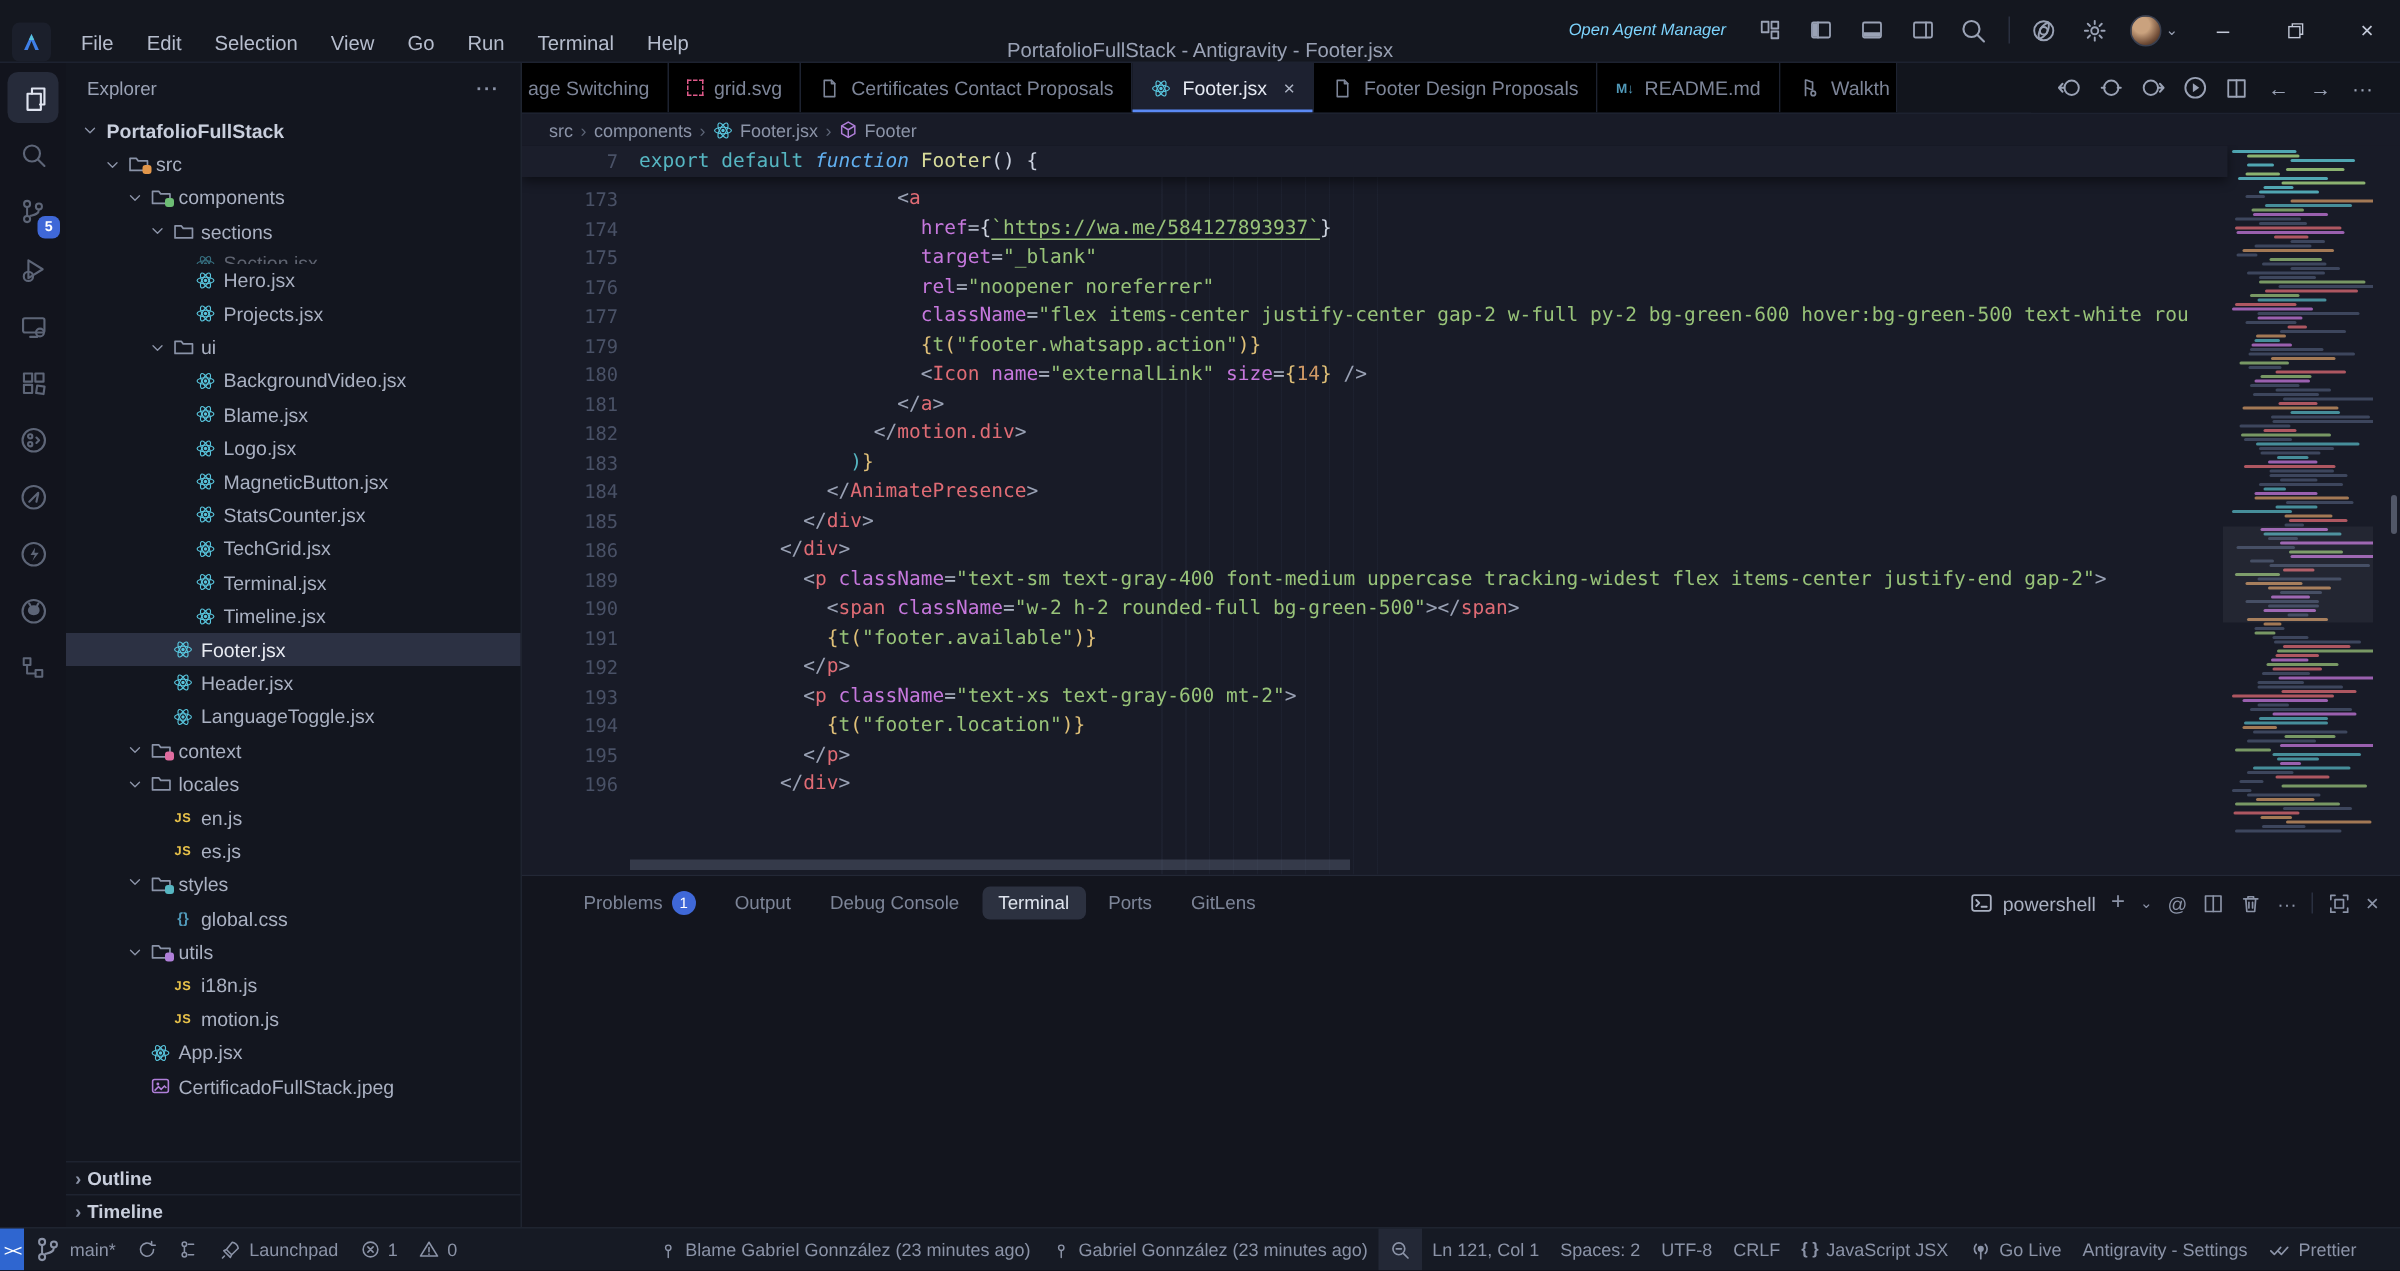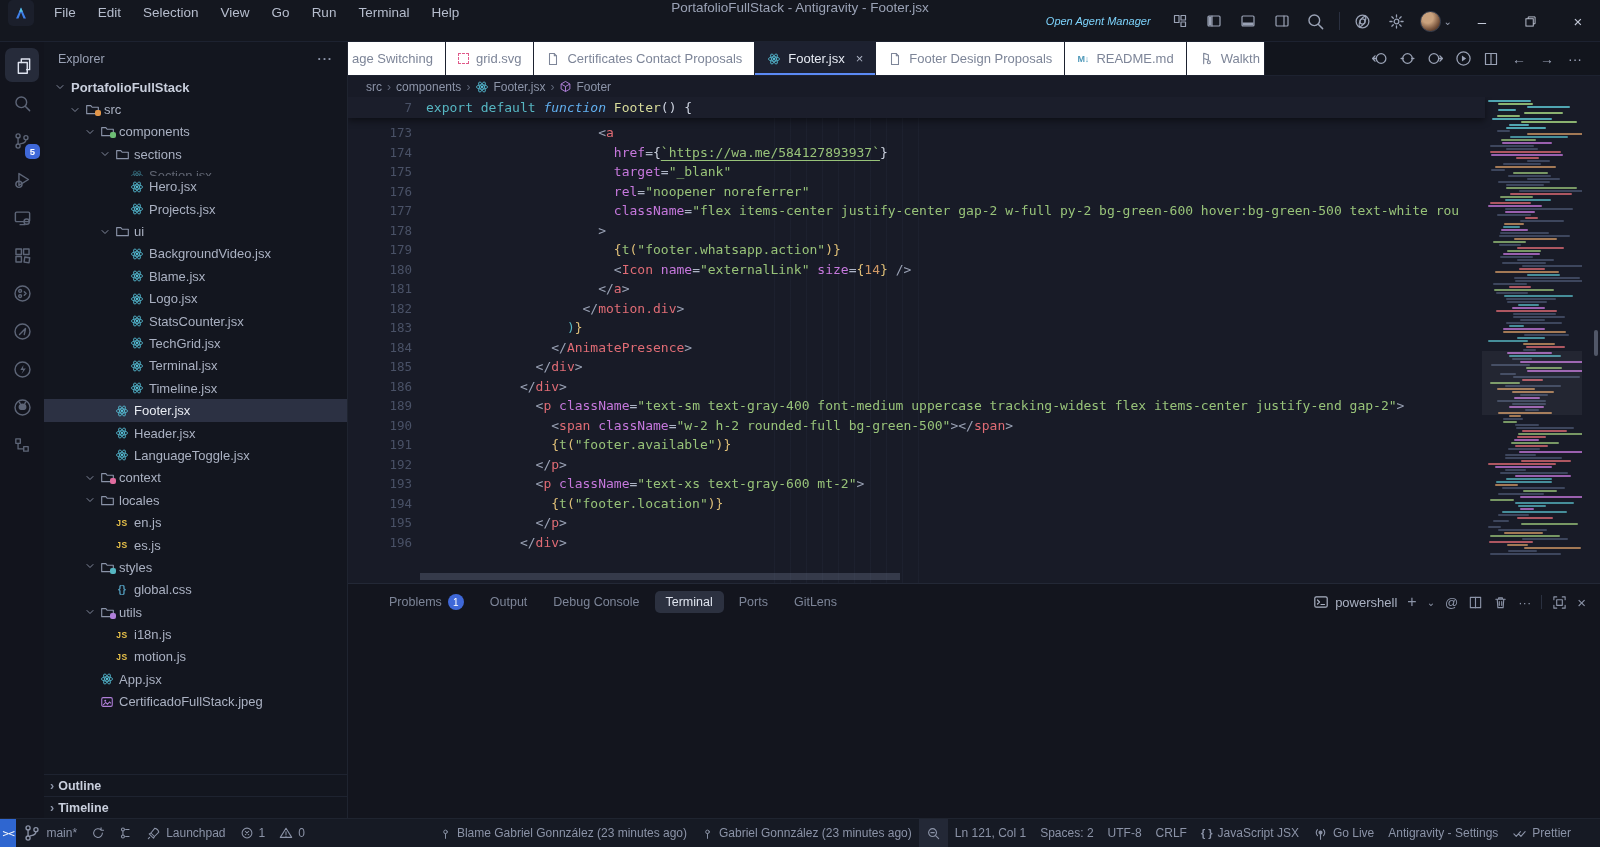--- a/index.html
+++ b/index.html
@@ -1,21 +1,21 @@
 <!DOCTYPE html>
 <html><head>
 <meta charset="utf-8">
 <style>
   html,body{margin:0;padding:0;background:#0d0f16;}
   *{box-sizing:border-box;}
   .app{position:relative;width:1600px;height:847px;overflow:hidden;background:#12141d;
        font-family:"Liberation Sans","DejaVu Sans",sans-serif;color:#aeb5c6;font-size:13px;
        -webkit-font-smoothing:antialiased;}
   
-  .titlebar{height:42px;background:#14171f;display:flex;align-items:flex-start;position:relative;
+  .titlebar{height:42px;background:#14171f;display:flex;align-items:flex-end;position:relative;
             border-bottom:1px solid #1d2230;}
   .tb-logo{width:26px;height:26px;margin:0 10px 0 8px;border-radius:5px;background:#1b1f2b;
            display:flex;align-items:center;justify-content:center;}
   .menus{display:flex;gap:2px;}
   .menu-item{padding:5px 10px;border-radius:5px;color:#b6bdcd;font-size:13.5px;cursor:default;}
   .tb-title{position:absolute;left:0;right:0;text-align:center;color:#9aa2b5;font-size:13.5px;pointer-events:none;}
   .tb-right{margin-left:auto;display:flex;align-items:center;gap:4px;z-index:2;padding-right:0;}
   .agent-btn{color:#7dd3fc;font-size:11px;padding:4px 10px;border-radius:5px;font-style:italic;}
   .tb-ico{width:30px;height:26px;display:flex;align-items:center;justify-content:center;color:#9aa2b5;border-radius:5px;}
   .tb-sep{width:1px;height:18px;background:#2a3040;margin:0 4px;}
@@ -45,21 +45,21 @@
   .js-badge{color:#e8c24a;font-weight:bold;font-size:8.5px;letter-spacing:.5px;}
   .css-badge{color:#519aba;font-weight:bold;font-size:10px;}
   .md-badge{color:#519aba;font-weight:bold;font-size:9px;}
   .grid-badge{width:11px;height:11px;border:1.4px dashed #e05a8a;display:inline-block;}
   .sb-bottom{position:absolute;left:0;right:0;bottom:0;}
   .sb-sec{height:22px;display:flex;align-items:center;padding:0 6px;border-top:1px solid #1e2330;font-weight:bold;color:#c9cfdd;font-size:12.5px;gap:4px;}
   
   .editor-col{flex:1;display:flex;flex-direction:column;min-width:0;background:#181b27;}
   .tabbar{height:34px;background:#12151d;display:flex;align-items:stretch;border-bottom:1px solid #1d2230;}
   .tabs{display:flex;min-width:0;overflow:hidden;flex:1;}
-  .tab{display:flex;align-items:center;gap:7px;padding:0 12px;font-size:13px;color:#7d8598;background:#ffffff;
+  .tab{display:flex;align-items:center;gap:7px;padding:0 12px;font-size:13px;color:#7d8598;background:#000000;
        border-right:1px solid #1d2230;white-space:nowrap;position:relative;flex:0 0 auto;}
   .tab.first{padding-left:4px;max-width:98px;overflow:hidden;}
   .tab.last{max-width:78px;overflow:hidden;}
   .tab.active{background:#1d2130;color:#e6eaf3;}
   .tab.active::after{content:"";position:absolute;left:0;right:0;bottom:0;height:2px;background:#5b8af5;}
   .tab .close{margin-left:4px;color:#aeb5c6;font-size:13px;}
   .tab-actions{display:flex;align-items:center;gap:2px;padding:0 12px;color:#9aa2b5;background:#12151d;}
   .ta-ico{width:26px;height:24px;display:flex;align-items:center;justify-content:center;font-size:14px;}
   .breadcrumbs{height:21px;display:flex;align-items:center;gap:5px;padding-left:18px;font-size:12px;color:#8c94a8;background:#181b27;}
   .bc-item{display:flex;align-items:center;gap:4px;}
@@ -453,20 +453,36 @@
               <span class="ticon">
                 <svg viewBox="0 0 16 16" width="14" height="14">
                   <g fill="none" stroke="#58c4dc" stroke-width=".9">
                     <ellipse cx="8" cy="8" rx="6.4" ry="2.5"></ellipse>
                     <ellipse cx="8" cy="8" rx="6.4" ry="2.5" transform="rotate(60 8 8)"></ellipse>
                     <ellipse cx="8" cy="8" rx="6.4" ry="2.5" transform="rotate(120 8 8)"></ellipse>
                   </g>
                   <circle cx="8" cy="8" r="1.3" fill="#58c4dc"></circle>
                 </svg>
               </span>
+              <span class="tlabel">MagneticButton.jsx</span>
+            </span>
+          </div>
+          <div class="trow" style="padding-left:68px">
+            <span class="inner" style="display:flex;align-items:center;">
+              <span class="chev"></span>
+              <span class="ticon">
+                <svg viewBox="0 0 16 16" width="14" height="14">
+                  <g fill="none" stroke="#58c4dc" stroke-width=".9">
+                    <ellipse cx="8" cy="8" rx="6.4" ry="2.5"></ellipse>
+                    <ellipse cx="8" cy="8" rx="6.4" ry="2.5" transform="rotate(60 8 8)"></ellipse>
+                    <ellipse cx="8" cy="8" rx="6.4" ry="2.5" transform="rotate(120 8 8)"></ellipse>
+                  </g>
+                  <circle cx="8" cy="8" r="1.3" fill="#58c4dc"></circle>
+                </svg>
+              </span>
               <span class="tlabel">StatsCounter.jsx</span>
             </span>
           </div>
           <div class="trow" style="padding-left:68px">
             <span class="inner" style="display:flex;align-items:center;">
               <span class="chev"></span>
               <span class="ticon">
                 <svg viewBox="0 0 16 16" width="14" height="14">
                   <g fill="none" stroke="#58c4dc" stroke-width=".9">
                     <ellipse cx="8" cy="8" rx="6.4" ry="2.5"></ellipse>
@@ -850,24 +866,20 @@
               <span class="ln">175</span>
               <span class="code">                        <span class="sg c-attr">target</span><span class="sg c-eq">=</span><span class="sg c-str">"_blank"</span></span>
             </div>
             <div class="line ">
               <span class="ln">176</span>
               <span class="code">                        <span class="sg c-attr">rel</span><span class="sg c-eq">=</span><span class="sg c-str">"noopener noreferrer"</span></span>
             </div>
             <div class="line ">
               <span class="ln">177</span>
               <span class="code">                        <span class="sg c-attr">className</span><span class="sg c-eq">=</span><span class="sg c-str">"flex items-center justify-center gap-2 w-full py-2 bg-green-600 hover:bg-green-500 text-white rou</span></span>
-            </div>
-            <div class="line ">
-              <span class="ln">178</span>
-              <span class="code">                      <span class="sg c-br">&gt;</span></span>
             </div>
             <div class="line ">
               <span class="ln">179</span>
               <span class="code">                        <span class="sg c-gold">{</span><span class="sg c-str">t</span><span class="sg c-gold">(</span><span class="sg c-str">"footer.whatsapp.action"</span><span class="sg c-gold">)</span><span class="sg c-gold">}</span></span>
             </div>
             <div class="line ">
               <span class="ln">180</span>
               <span class="code">                        <span class="sg c-br">&lt;</span><span class="sg c-tag">Icon</span><span class="sg c-p"> </span><span class="sg c-attr">name</span><span class="sg c-eq">=</span><span class="sg c-str">"externalLink"</span><span class="sg c-p"> </span><span class="sg c-attr">size</span><span class="sg c-eq">=</span><span class="sg c-gold">{</span><span class="sg c-num">14</span><span class="sg c-gold">}</span><span class="sg c-p"> </span><span class="sg c-br">/&gt;</span></span>
             </div>
             <div class="line ">

